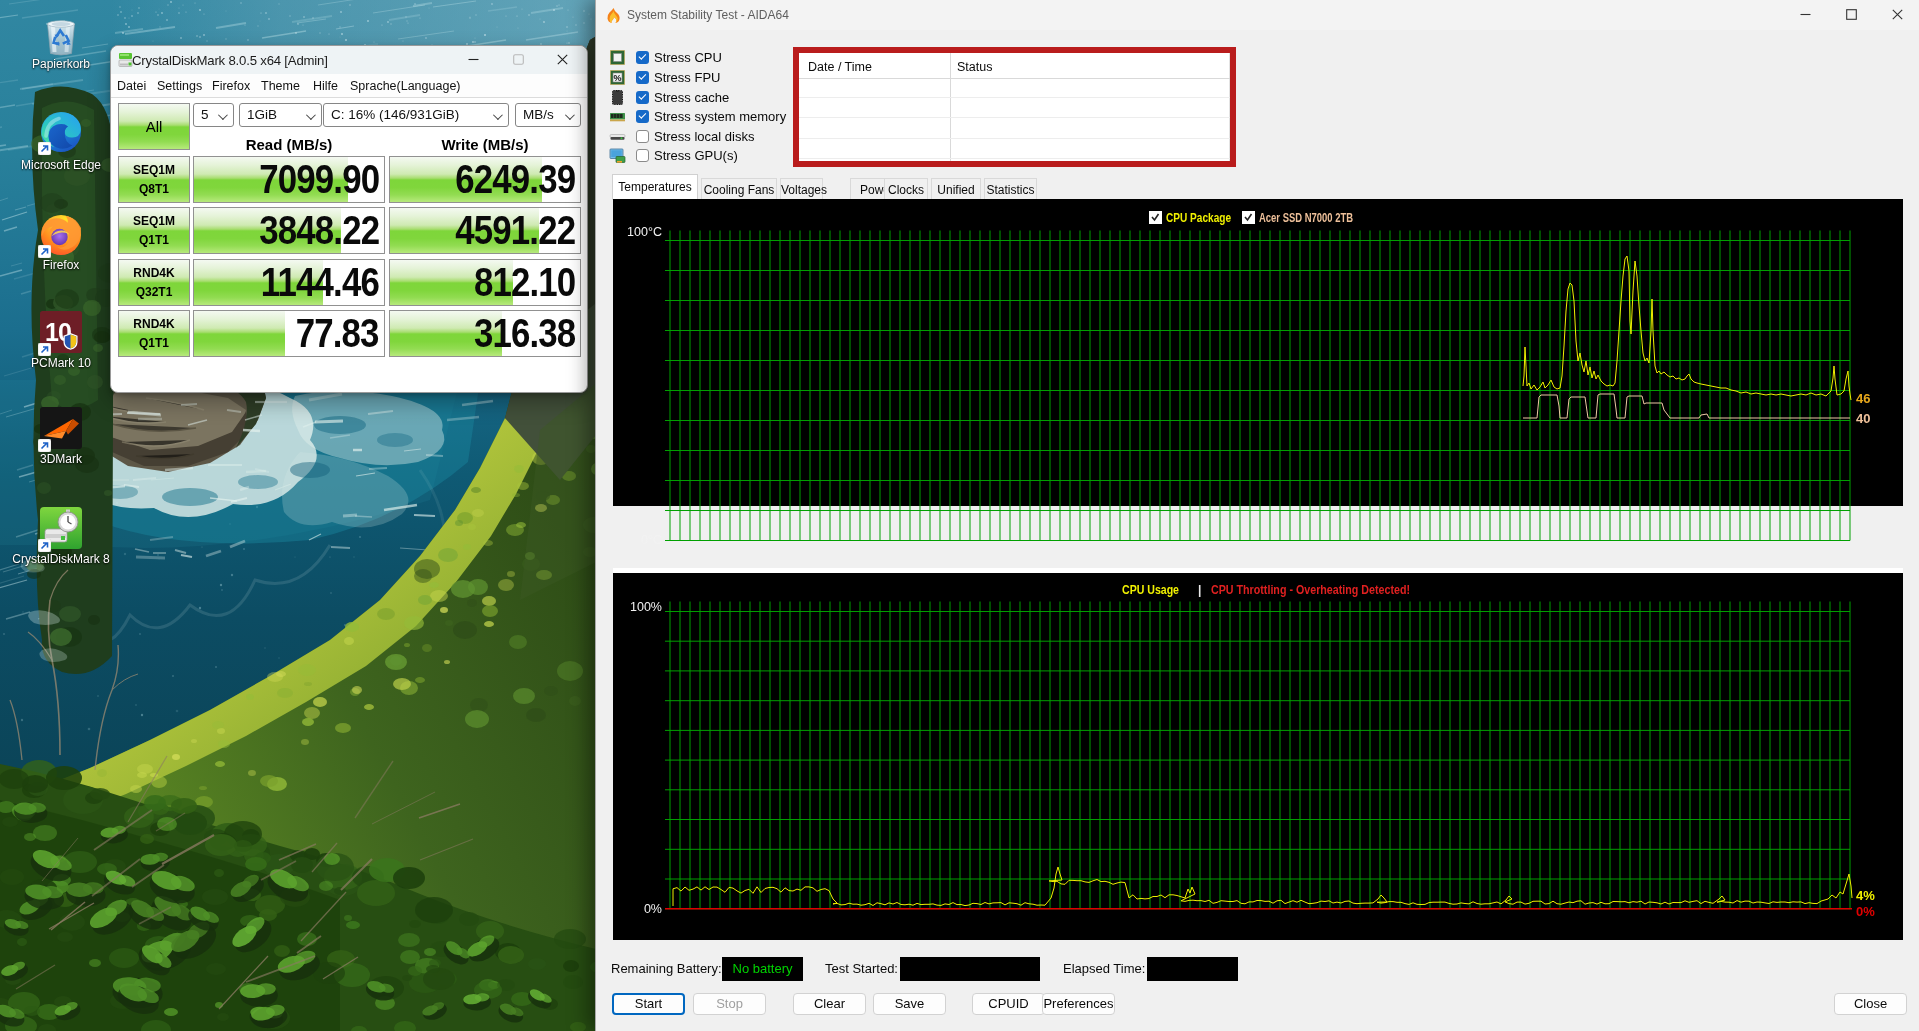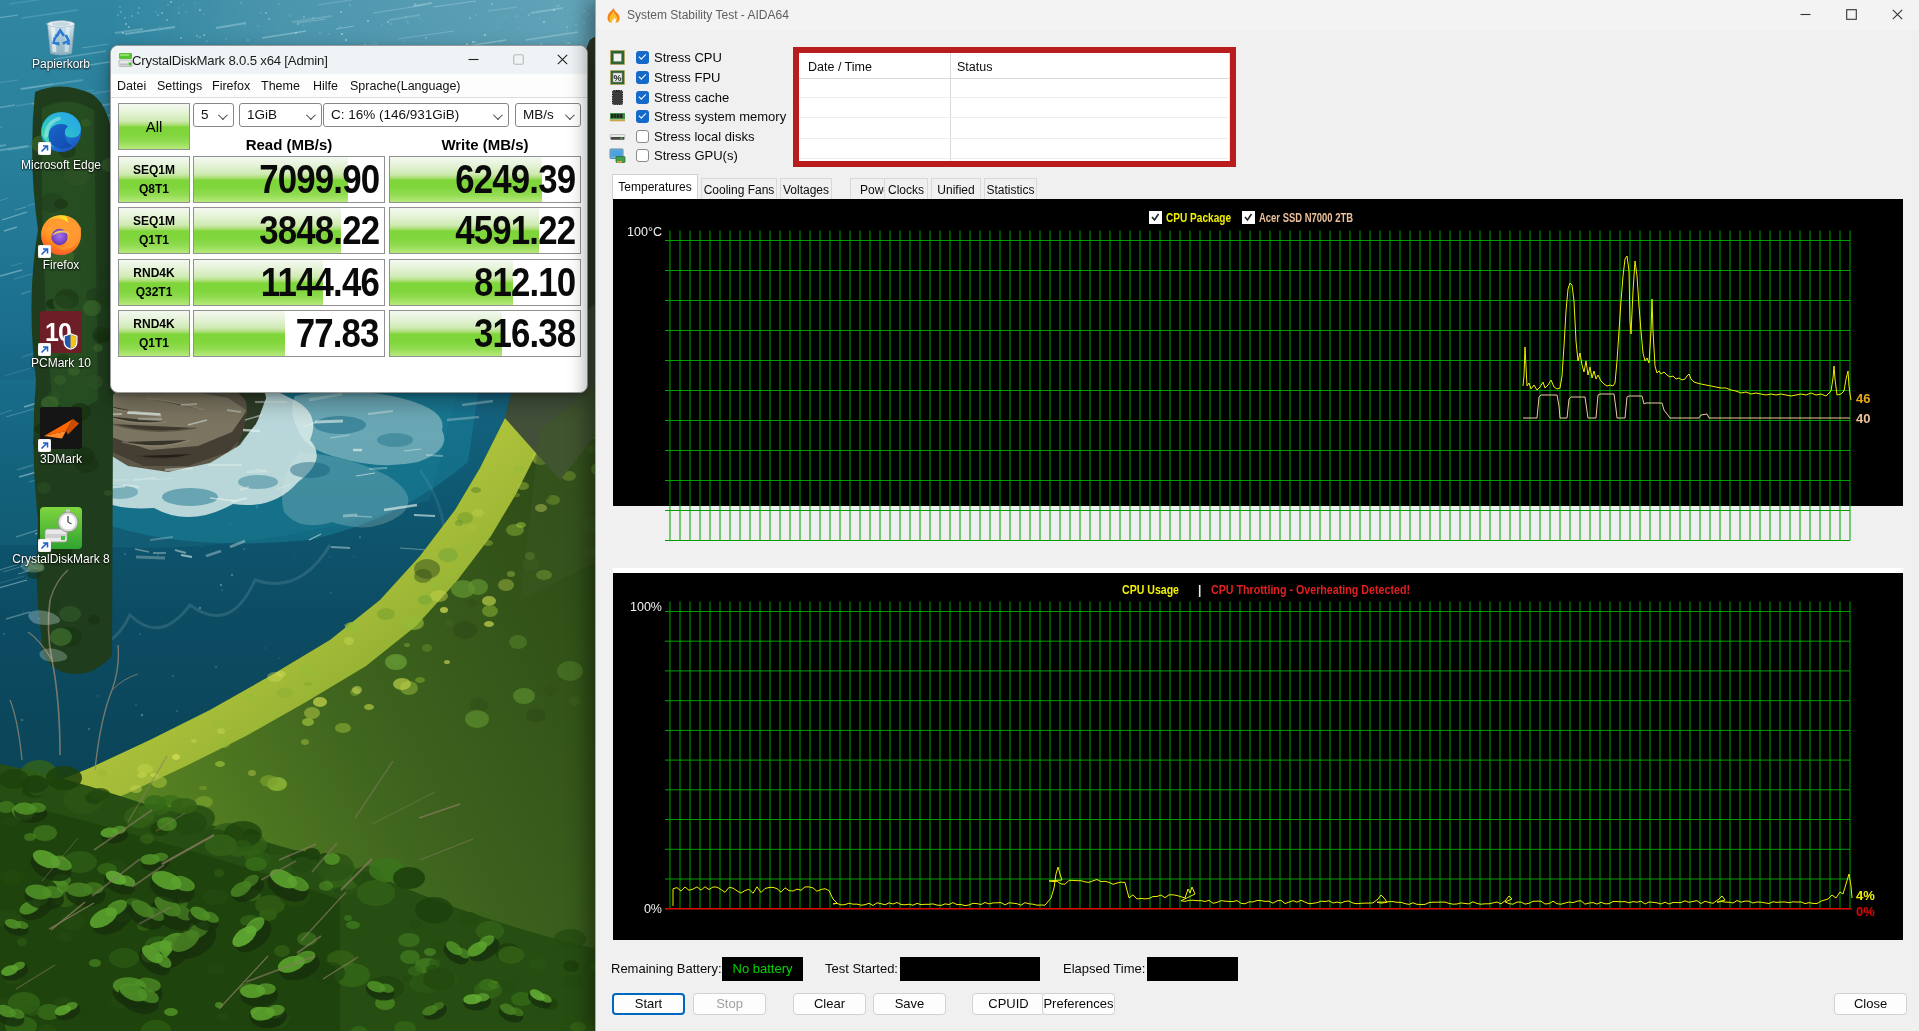--- a/index.html
+++ b/index.html
@@ -1296,21 +1296,21 @@
     <div class="row" style="top:44px"></div>
     <div class="row" style="top:64px"></div>
     <div class="row" style="top:84.5px"></div>
     <div class="row" style="top:105px"></div>
     <div class="hd" style="left:9px">Date / Time</div>
     <div class="hd" style="left:158px">Status</div>
   </div>
   <div class="tabs">
     <div class="tab act" style="left:0;width:86px">Temperatures</div>
     <div class="tab" style="left:89px;width:76px">Cooling Fans</div>
-    <div class="tab" style="left:168px;width:52px">Voltages</div>
+    <div class="tab" style="left:168px;width:43px">Voltages</div>
     <div class="tab" style="left:238px;width:60px">Powers</div>
     <div class="tab" style="left:272px;width:44px">Clocks</div>
     <div class="tab" style="left:319px;width:50px">Unified</div>
     <div class="tab" style="left:372px;width:53px">Statistics</div>
   </div>
   <div class="tabline"></div>
 
   <div class="gpanel" style="top:199px;width:1290px;height:307px">
   <svg width="1290" height="369" viewBox="0 0 1290 369">
     <path d="M57.0 31.5V341.5M67.0 31.5V341.5M77.0 31.5V341.5M87.0 31.5V341.5M97.0 31.5V341.5M107.0 31.5V341.5M117.0 31.5V341.5M127.0 31.5V341.5M137.0 31.5V341.5M147.0 31.5V341.5M157.0 31.5V341.5M167.0 31.5V341.5M177.0 31.5V341.5M187.0 31.5V341.5M197.0 31.5V341.5M207.0 31.5V341.5M217.0 31.5V341.5M227.0 31.5V341.5M237.0 31.5V341.5M247.0 31.5V341.5M257.0 31.5V341.5M267.0 31.5V341.5M277.0 31.5V341.5M287.0 31.5V341.5M297.0 31.5V341.5M307.0 31.5V341.5M317.0 31.5V341.5M327.0 31.5V341.5M337.0 31.5V341.5M347.0 31.5V341.5M357.0 31.5V341.5M367.0 31.5V341.5M377.0 31.5V341.5M387.0 31.5V341.5M397.0 31.5V341.5M407.0 31.5V341.5M417.0 31.5V341.5M427.0 31.5V341.5M437.0 31.5V341.5M447.0 31.5V341.5M457.0 31.5V341.5M467.0 31.5V341.5M477.0 31.5V341.5M487.0 31.5V341.5M497.0 31.5V341.5M507.0 31.5V341.5M517.0 31.5V341.5M527.0 31.5V341.5M537.0 31.5V341.5M547.0 31.5V341.5M557.0 31.5V341.5M567.0 31.5V341.5M577.0 31.5V341.5M587.0 31.5V341.5M597.0 31.5V341.5M607.0 31.5V341.5M617.0 31.5V341.5M627.0 31.5V341.5M637.0 31.5V341.5M647.0 31.5V341.5M657.0 31.5V341.5M667.0 31.5V341.5M677.0 31.5V341.5M687.0 31.5V341.5M697.0 31.5V341.5M707.0 31.5V341.5M717.0 31.5V341.5M727.0 31.5V341.5M737.0 31.5V341.5M747.0 31.5V341.5M757.0 31.5V341.5M767.0 31.5V341.5M777.0 31.5V341.5M787.0 31.5V341.5M797.0 31.5V341.5M807.0 31.5V341.5M817.0 31.5V341.5M827.0 31.5V341.5M837.0 31.5V341.5M847.0 31.5V341.5M857.0 31.5V341.5M867.0 31.5V341.5M877.0 31.5V341.5M887.0 31.5V341.5M897.0 31.5V341.5M907.0 31.5V341.5M917.0 31.5V341.5M927.0 31.5V341.5M937.0 31.5V341.5M947.0 31.5V341.5M957.0 31.5V341.5M967.0 31.5V341.5M977.0 31.5V341.5M987.0 31.5V341.5M997.0 31.5V341.5M1007.0 31.5V341.5M1017.0 31.5V341.5M1027.0 31.5V341.5M1037.0 31.5V341.5M1047.0 31.5V341.5M1057.0 31.5V341.5M1067.0 31.5V341.5M1077.0 31.5V341.5M1087.0 31.5V341.5M1097.0 31.5V341.5M1107.0 31.5V341.5M1117.0 31.5V341.5M1127.0 31.5V341.5M1137.0 31.5V341.5M1147.0 31.5V341.5M1157.0 31.5V341.5M1167.0 31.5V341.5M1177.0 31.5V341.5M1187.0 31.5V341.5M1197.0 31.5V341.5M1207.0 31.5V341.5M1217.0 31.5V341.5M1227.0 31.5V341.5M1237.0 31.5V341.5" stroke="#00a000" stroke-width="1"></path>

